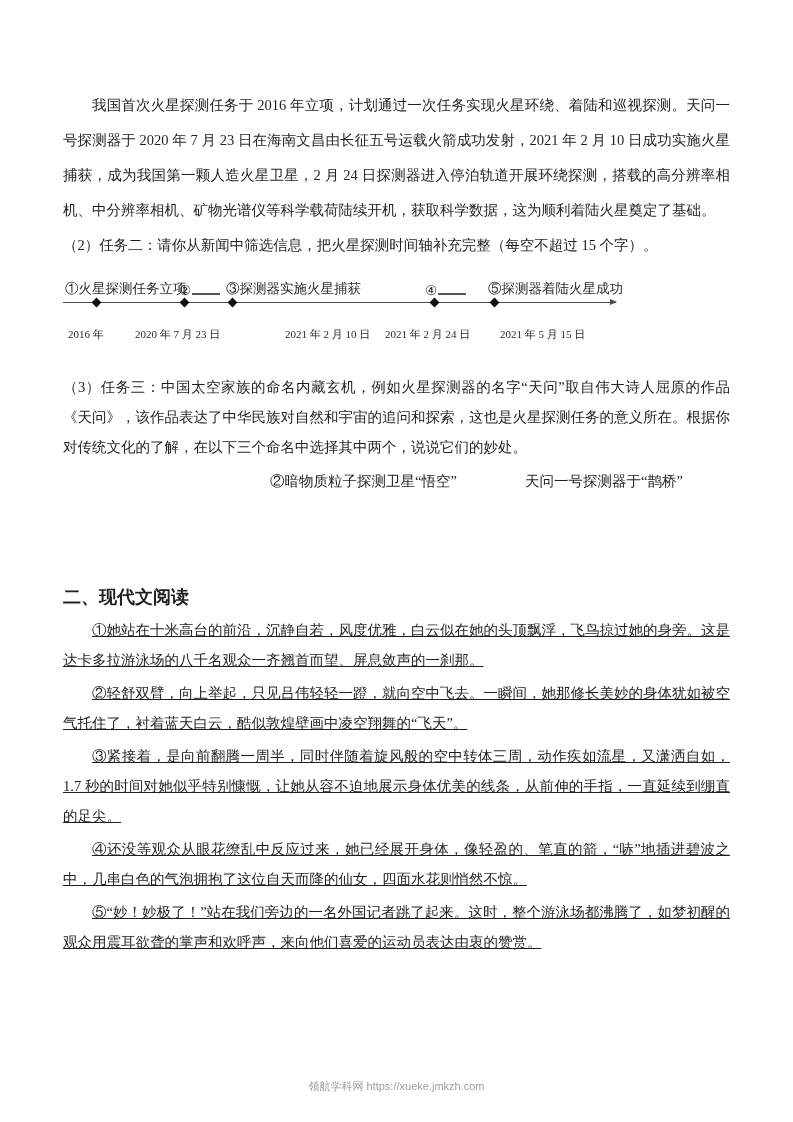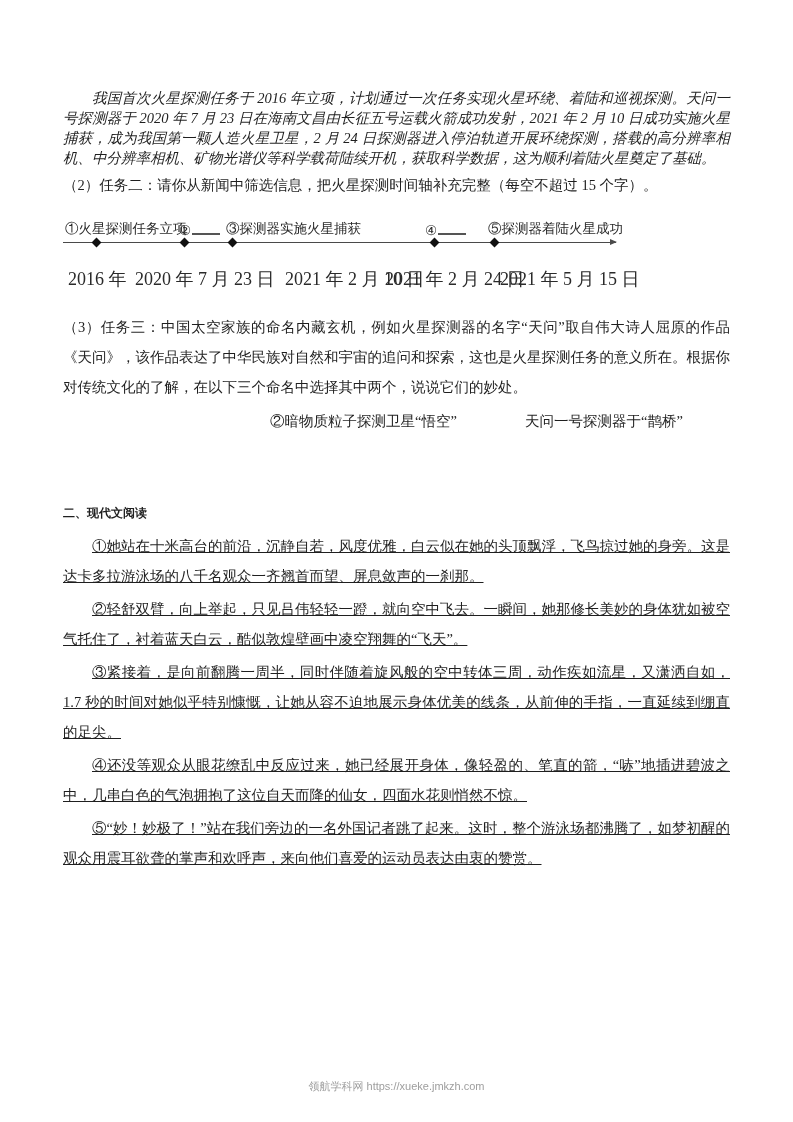--- a/index.html
+++ b/index.html
@@ -15,23 +15,22 @@
   .content {
     position: absolute;
     left: 63px;
     top: 88px;
     width: 667px;
     font-size: 14.5px;
   }
   p { margin: 0; }
   .intro {
     text-indent: 2em;
-    line-height: 20px;
+    line-height: 35px;
     text-align: justify;
-    font-style: italic;
   }
   .task-line {
     line-height: 30px;
     margin-top: 2px;
     text-align: justify;
   }
   
   .timeline {
     position: relative;
     height: 78px;
@@ -72,42 +71,42 @@
     position: absolute;
     top: 19px;
     width: 7px;
     height: 7px;
     background: #101010;
     transform: rotate(45deg);
   }
   .tl-date {
     position: absolute;
     top: 47px;
-    font-size: 18px;
+    font-size: 11px;
     white-space: nowrap;
     color: #2a2a2a;
   }
   
   .options {
     position: relative;
     height: 30px;
     line-height: 30px;
     margin-top: 4px;
   }
   .option-item {
     position: absolute;
     top: 0;
     white-space: nowrap;
   }
   
   .section-heading {
     font-weight: bold;
-    font-size: 12px;
+    font-size: 18px;
     line-height: 30px;
-    margin-top: 62px;
+    margin-top: 86px;
   }
   .sub-heading {
     line-height: 30px;
   }
   .passage p {
     text-indent: 2em;
     line-height: 30px;
     text-align: justify;
     margin-top: 3px;
     text-decoration: underline;

